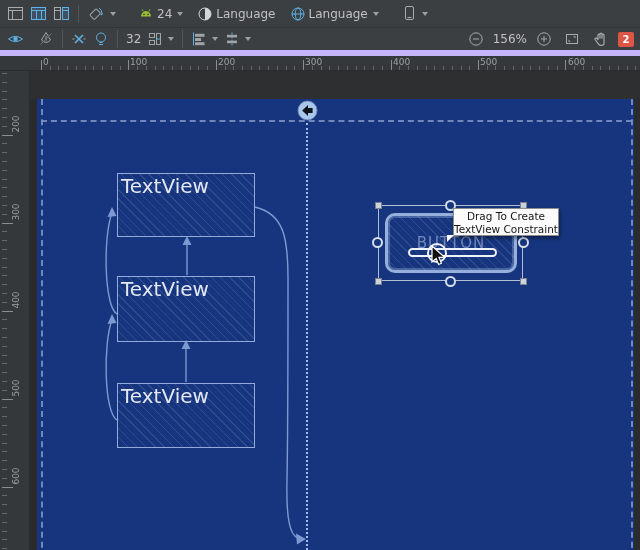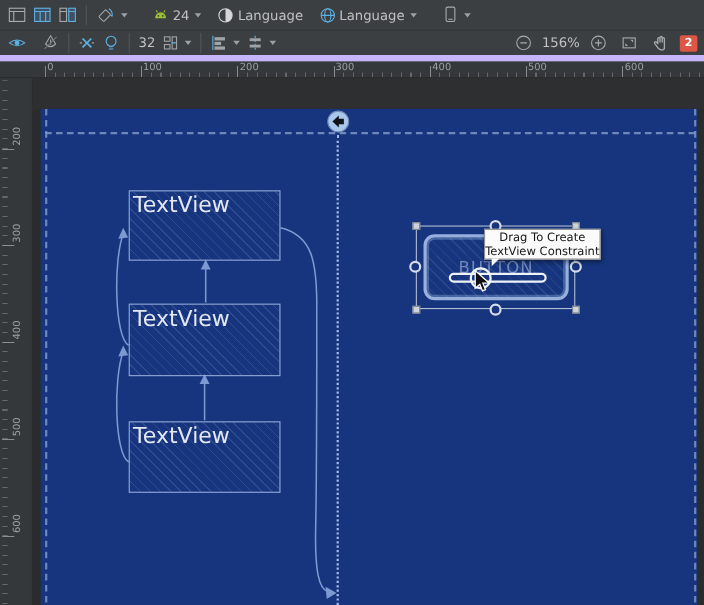--- a/index.html
+++ b/index.html
@@ -48,21 +48,21 @@
   .handle { position: absolute; width: 7px; height: 7px; background: #ccd3dc; border: 1px solid #7b828c; }
   .anchor { position: absolute; width: 11px; height: 11px; border-radius: 50%; border: 2px solid #d5dde8; background: #16357e; }
   .bp-button { position: absolute; left: 348px; top: 114px; width: 132px; height: 60px; border: 3px solid rgba(164,188,229,.9);
      border-radius: 10px; box-shadow: inset 0 0 0 2px rgba(164,188,229,.35);
      background-image: repeating-linear-gradient(45deg, rgba(167,188,227,.16) 0 1px, transparent 1px 6.5px);
      display: flex; align-items: center; justify-content: center;
      color: rgba(186,202,235,.55); font-size: 15px; letter-spacing: 1px; }
   .baseline-pill { position: absolute; left: 371px; top: 149px; width: 89px; height: 9px; border: 2px solid #eef3fa; border-radius: 5px; background: rgba(23,53,126,.55); }
   .baseline-ring { position: absolute; left: 390px; top: 144px; width: 20px; height: 20px; border: 2px solid #eef3fa; border-radius: 50%; }
 
-  .tooltip { position: absolute; left: 403px; top: 109px; width: 106px; height: 28px; background: #fbfbfb; border: 1px solid #8d8d8d;
+  .tooltip { position: absolute; left: 416px; top: 109px; width: 106px; height: 28px; background: #fbfbfb; border: 1px solid #8d8d8d;
      box-shadow: 1px 2px 4px rgba(0,0,0,.45); font-size: 10.5px; line-height: 12.5px; color: #151515; text-align: center; padding-top: 1px; }
   .tooltip-tail { position: absolute; left: 410px; top: 136px; width: 0; height: 0; border-top: 7px solid #fbfbfb; border-right: 7px solid transparent; }
 
   .guideline-badge { position: absolute; left: 260px; top: 1px; }
   .cursor { position: absolute; left: 394px; top: 146px; }
 </style>
 </head>
 <body>
 
 <div class="tb" id="tb1">

